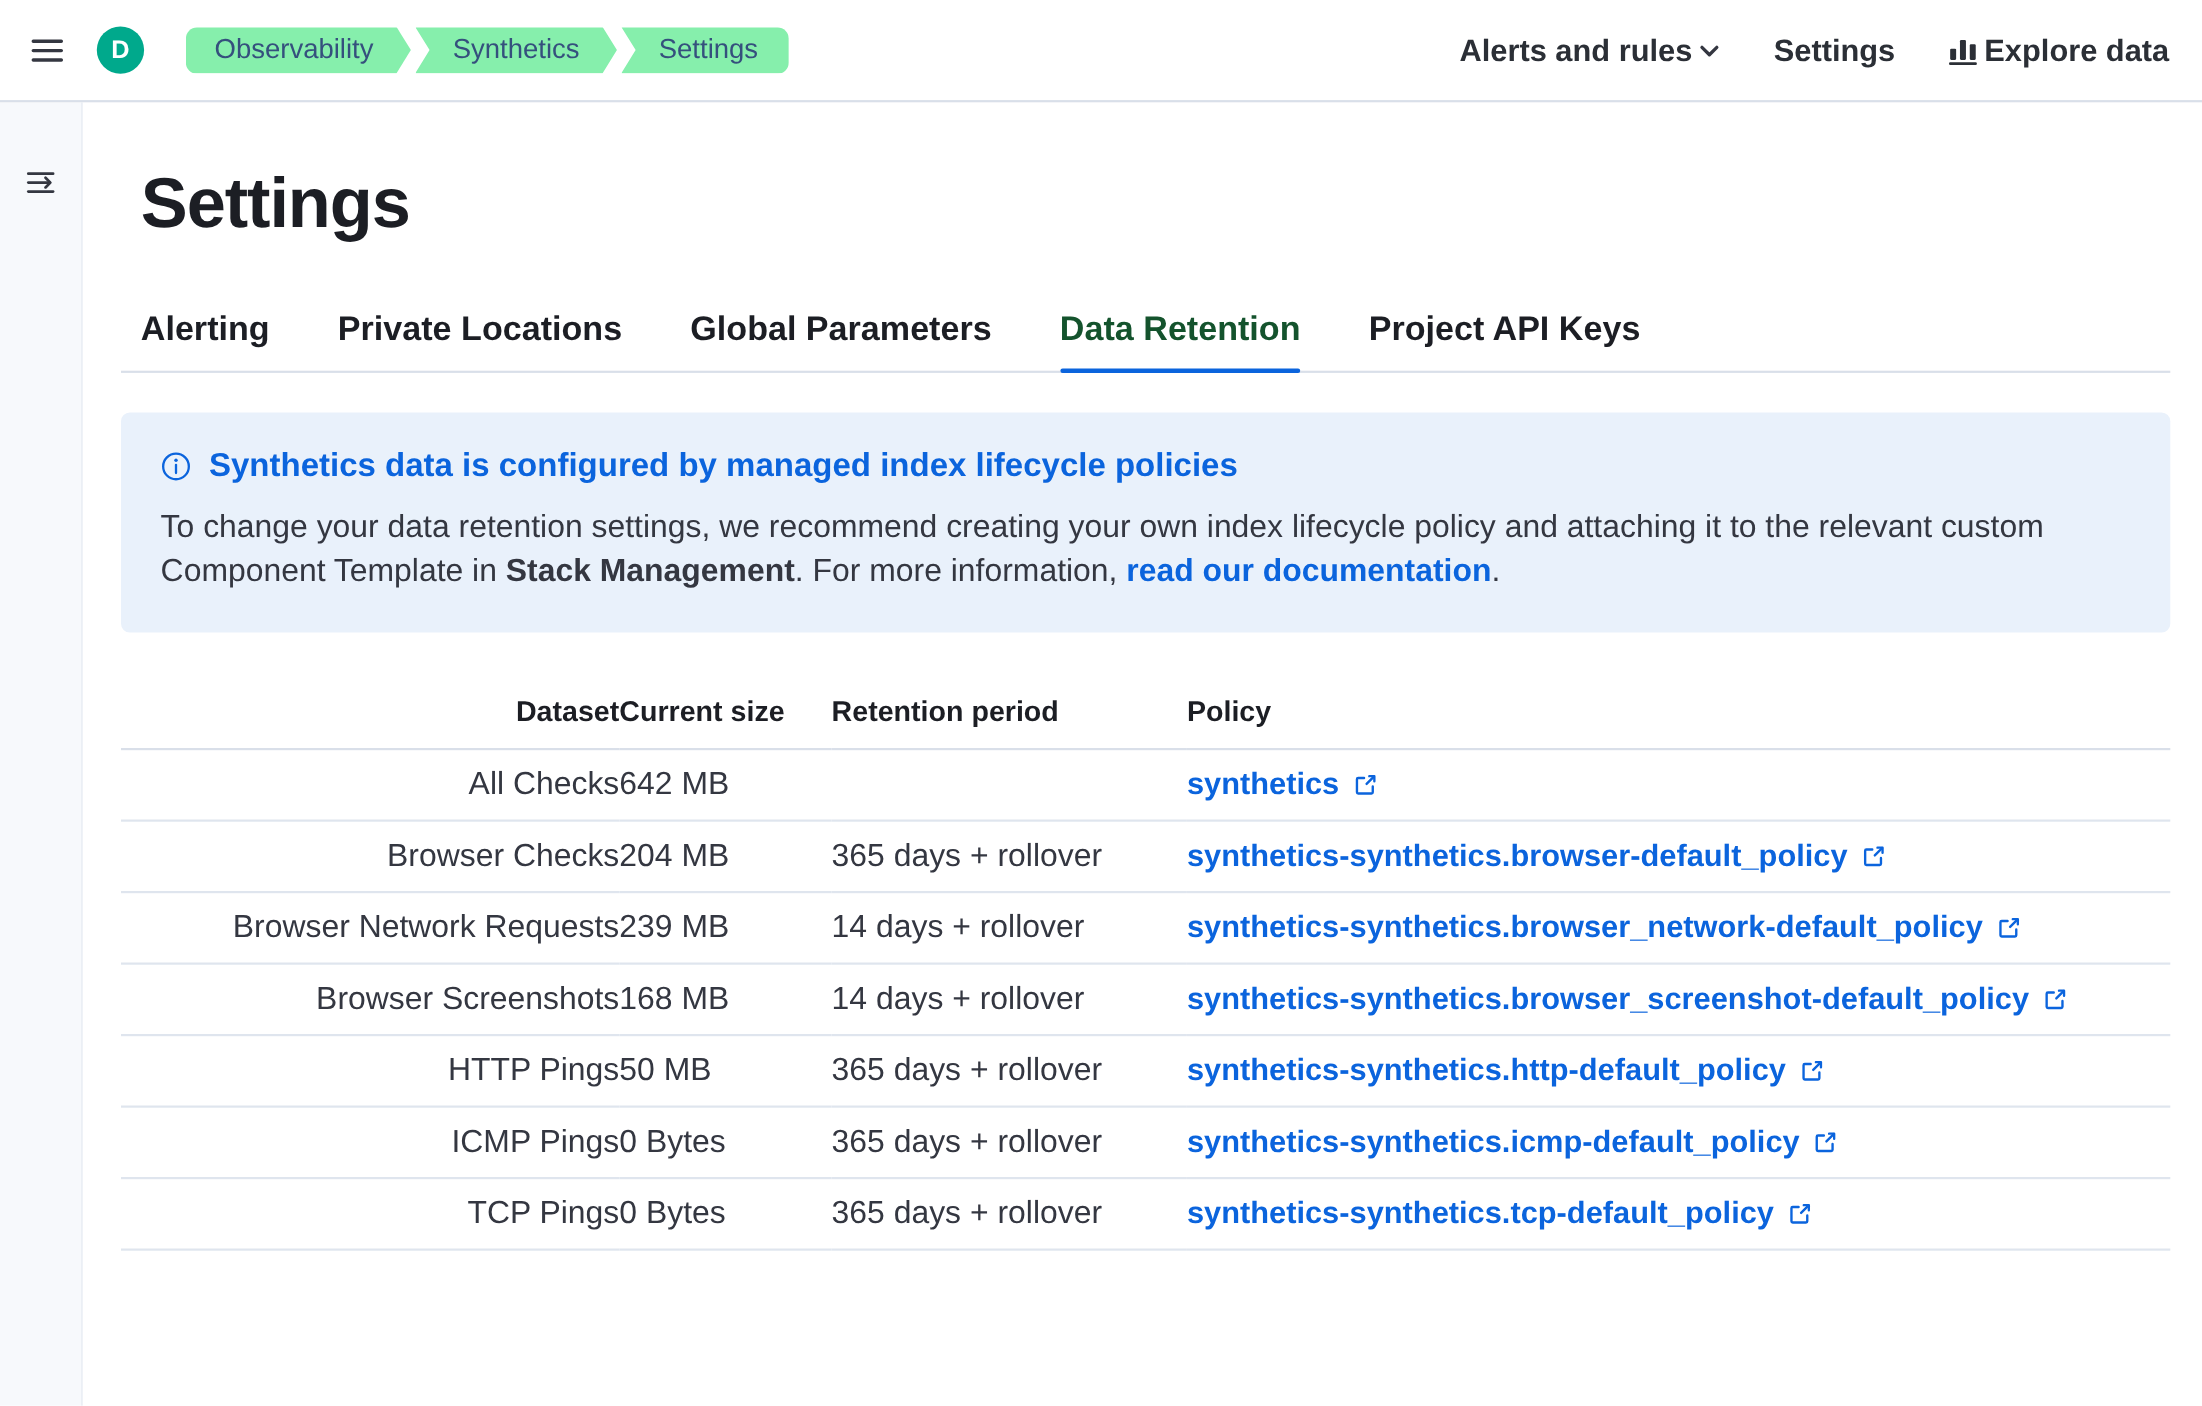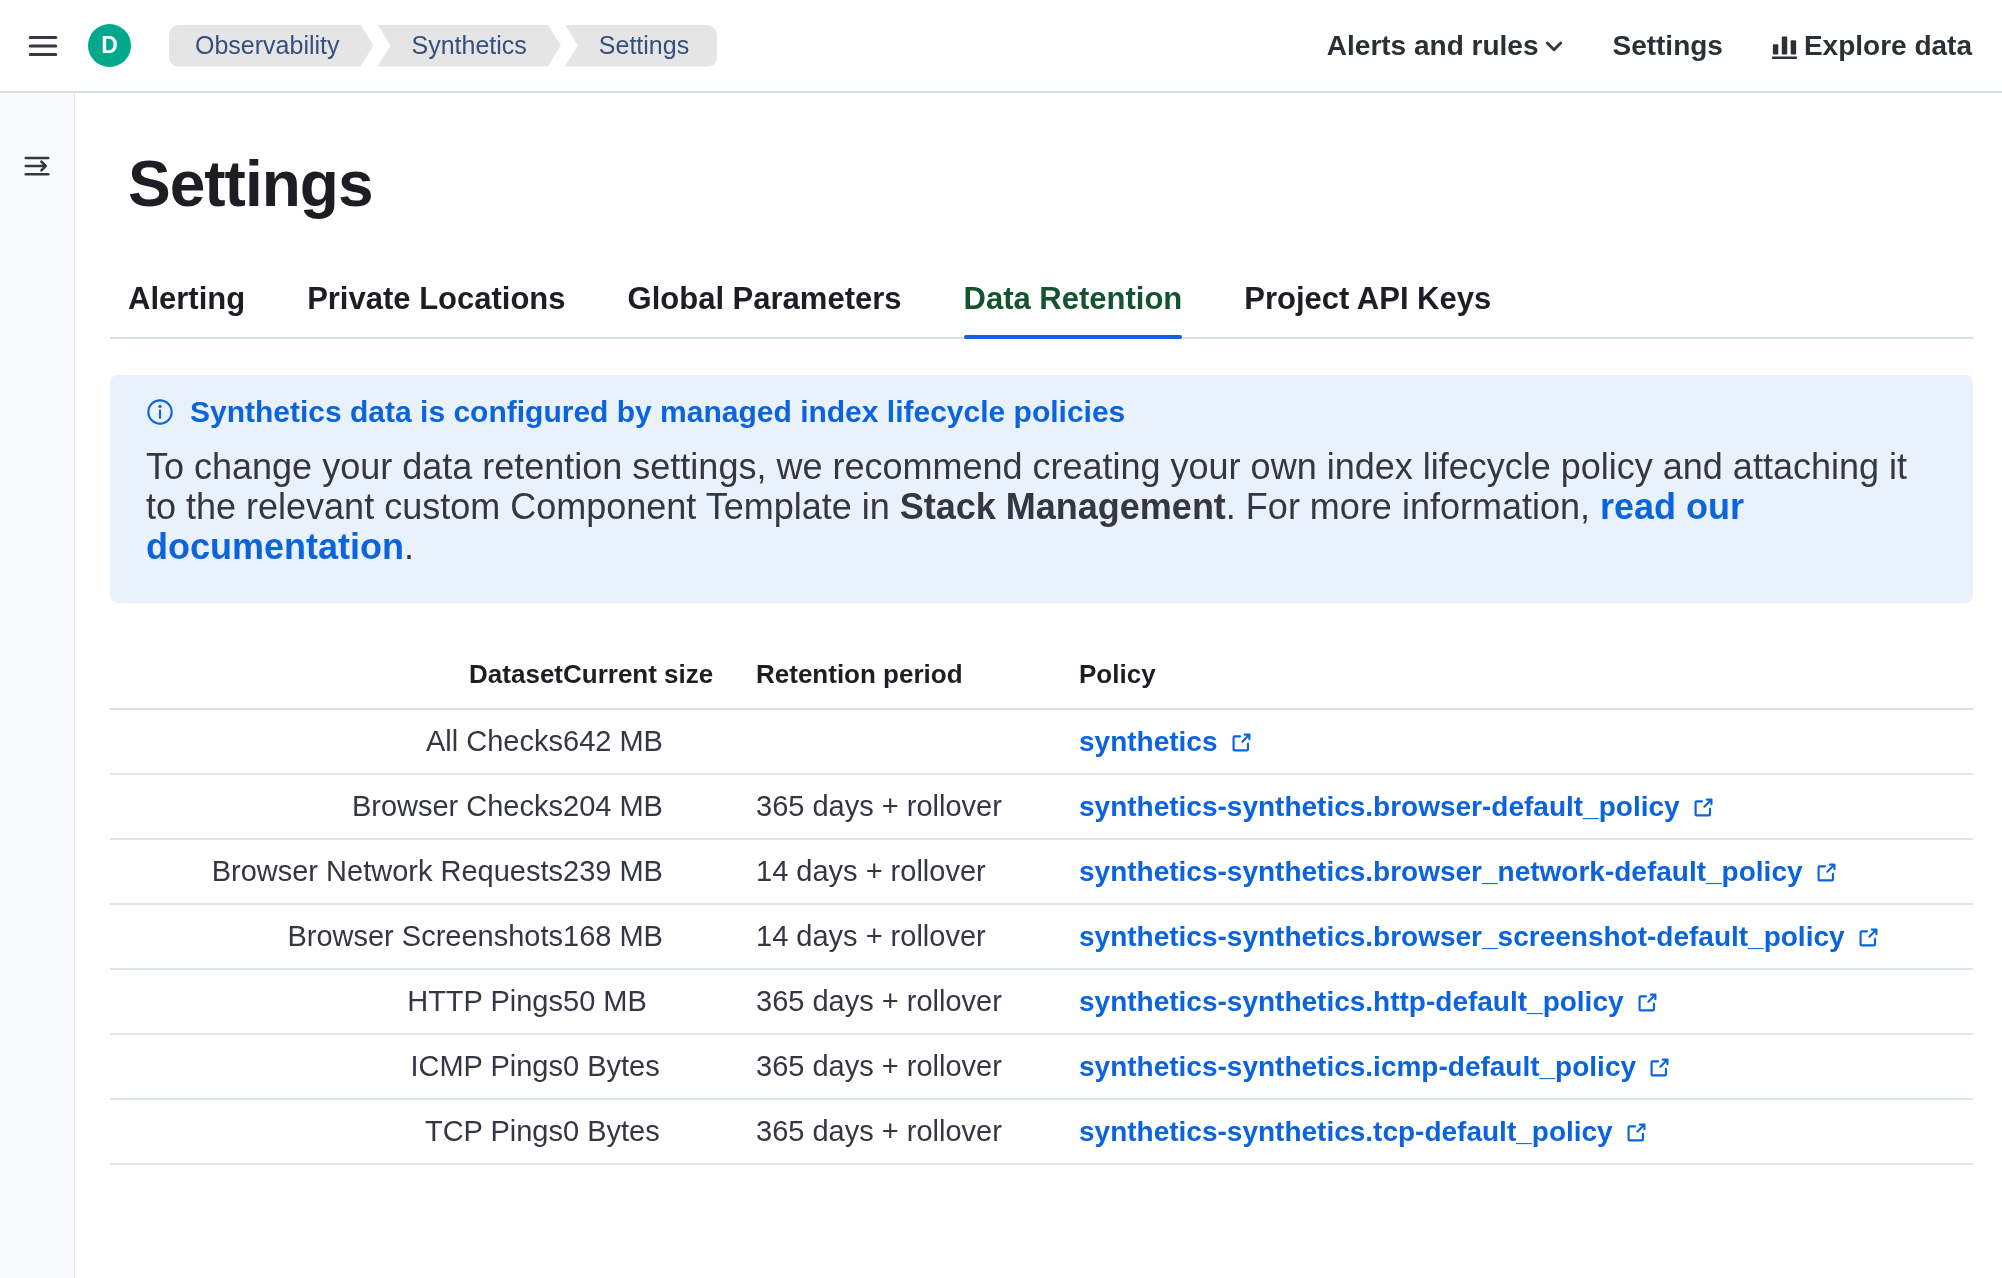--- a/index.html
+++ b/index.html
@@ -28,21 +28,21 @@
   .hamburger { margin-right: 28px; display: flex; align-items: center; }
   .avatar {
     width: 43px; height: 43px; border-radius: 50%;
     background: #00A98C; color: #fff;
     display: flex; align-items: center; justify-content: center;
     font-size: 23px; font-weight: 700; flex: none;
   }
   .breadcrumbs { display: flex; margin-left: 38px; gap: 4px; }
   .crumb {
     height: 42px; display: flex; align-items: center;
-    background: #e5e5e5; color: #35507D;
+    background: #86efac; color: #35507D;
     font-size: 25px; font-weight: 500;
     white-space: nowrap;
   }
   .crumb.first {
     border-radius: 10px 0 0 10px;
     clip-path: polygon(0 0, calc(100% - 13px) 0, 100% 50%, calc(100% - 13px) 100%, 0 100%);
     padding: 0 34px 0 26px;
   }
   .crumb.mid {
     clip-path: polygon(0 0, calc(100% - 13px) 0, 100% 50%, calc(100% - 13px) 100%, 0 100%, 13px 50%);
@@ -85,26 +85,26 @@
   }
   .tab.active { color: #14532d; }
   .tab.active::after {
     content: ""; position: absolute; left: 0; right: 0; bottom: -2px;
     height: 4px; background: #0B64DD; border-radius: 2px;
   }
 
   
   .callout {
     margin-top: 36px; background: #E9F1FB; border-radius: 8px;
-    padding: 20px 40px 36px 36px;
+    padding: 32px 40px 36px 36px;
   }
   .callout-head { display: flex; align-items: center; gap: 16px; color: #0B64DD; }
   .callout-title { font-size: 30px; font-weight: 700; }
   .callout-body {
-    margin-top: 18px; font-size: 36px; line-height: 40px;
+    margin-top: 18px; font-size: 29px; line-height: 40px;
     max-width: 1790px; color: #343741;
   }
   .callout-body strong { font-weight: 700; }
   .doc-link { color: #0B64DD; font-weight: 600; }
 
   
   .data-table {
     width: 100%; table-layout: fixed; border-collapse: collapse; margin-top: 40px;
   }
   col.c1 { width: 453px; } col.c2 { width: 193px; } col.c3 { width: 323px; }

